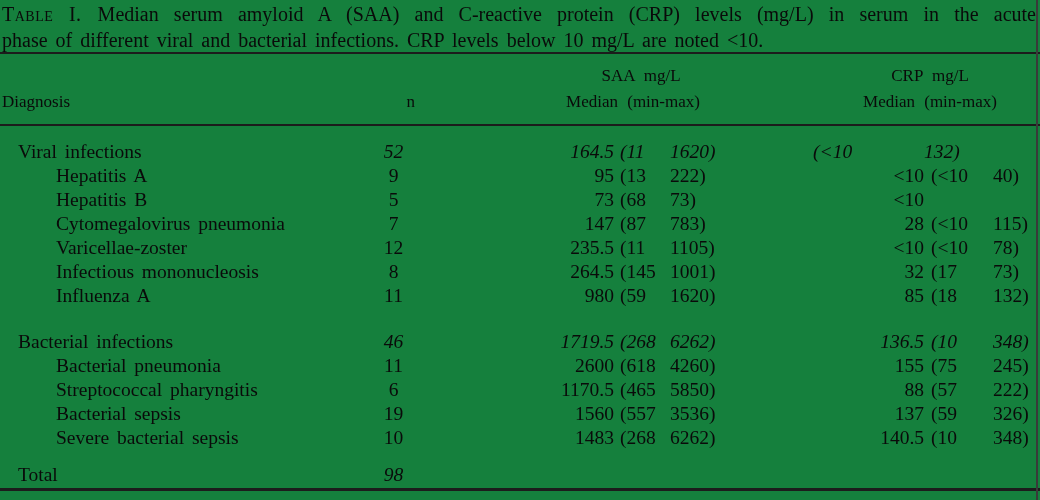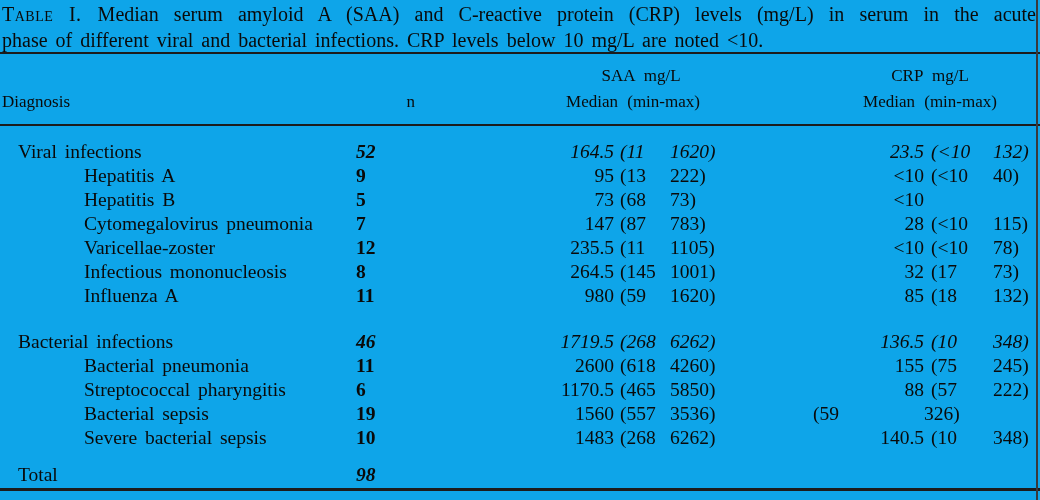--- a/index.html
+++ b/index.html
@@ -1,19 +1,19 @@
 <!DOCTYPE html>
 <html><head>
 <meta charset="utf-8">
 <style>
   html,body { margin:0; padding:0; background:#e8e8e8; }
   .page {
     position:relative;
     width:1040px; height:500px;
-    background:#0ea5e9;
+    background:#15803d;
     font-family:"Liberation Serif","DejaVu Serif",serif;
     color:#0a0a0a;
     overflow:hidden;
   }
   
   .caption { position:absolute; top:1px; left:2px; width:1034px; font-size:20px; line-height:26px; }
   .caption-line1 { text-align:justify; text-align-last:justify; word-spacing:2px; white-space:normal; }
   .caption-line2 { text-align:left; word-spacing:3px; }
   .caption-label { font-variant:small-caps; letter-spacing:0.5px; margin-right:16px; }
   
@@ -32,22 +32,22 @@
   .hdr-crp-sub  { top:92px; left:810px; width:240px; text-align:center; }
   
   .tbody { position:absolute; top:140px; left:16px; width:1040px; font-size:19.5px; }
   .row {
     display:grid;
     grid-template-columns:340px 75px 183px 56px 136px 118px 69px 63px;
     height:24px; line-height:24px;
   }
   .cell { white-space:pre; overflow:visible; }
   .cell.label { padding-left:2px; word-spacing:3px; }
-  .row.sub .cell.label { padding-left:40px;margin-left:28px; }
-  .cell.n  { text-align:left;font-weight:bold; }
+  .row.sub .cell.label { padding-left:40px; }
+  .cell.n  { text-align:center; }
   .cell.m  { text-align:right; }
   .cell.mn { text-align:left; padding-left:6px; }
   .cell.mn2{ text-align:left; padding-left:7px; }
   .cell.mx { text-align:left; }
   .row.group .val { font-style:italic; }
   .row.gap   { margin-top:22px; }
   .row.total { margin-top:13px; }
 </style>
 </head>
 <body>
@@ -71,21 +71,20 @@
   <div class="rule rule-header"></div>
 
   <div class="tbody">
 
     <div class="row group">
       <div class="cell label">Viral infections</div>
       <div class="cell n val">52</div>
       <div class="cell m val">164.5</div>
       <div class="cell mn val">(11</div>
       <div class="cell mx val">1620)</div>
-      <div class="cell m val">23.5</div>
       <div class="cell mn2 val">(&lt;10</div>
       <div class="cell mx val">132)</div>
     </div>
 
     <div class="row sub">
       <div class="cell label">Hepatitis A</div>
       <div class="cell n">9</div>
       <div class="cell m">95</div>
       <div class="cell mn">(13</div>
       <div class="cell mx">222)</div>
@@ -181,20 +180,21 @@
       <div class="cell mn2">(57</div>
       <div class="cell mx">222)</div>
     </div>
 
     <div class="row sub">
       <div class="cell label">Bacterial sepsis</div>
       <div class="cell n">19</div>
       <div class="cell m">1560</div>
       <div class="cell mn">(557</div>
       <div class="cell mx">3536)</div>
+      <div class="cell m">137</div>
       <div class="cell mn2">(59</div>
       <div class="cell mx">326)</div>
     </div>
 
     <div class="row sub">
       <div class="cell label">Severe bacterial sepsis</div>
       <div class="cell n">10</div>
       <div class="cell m">1483</div>
       <div class="cell mn">(268</div>
       <div class="cell mx">6262)</div>

